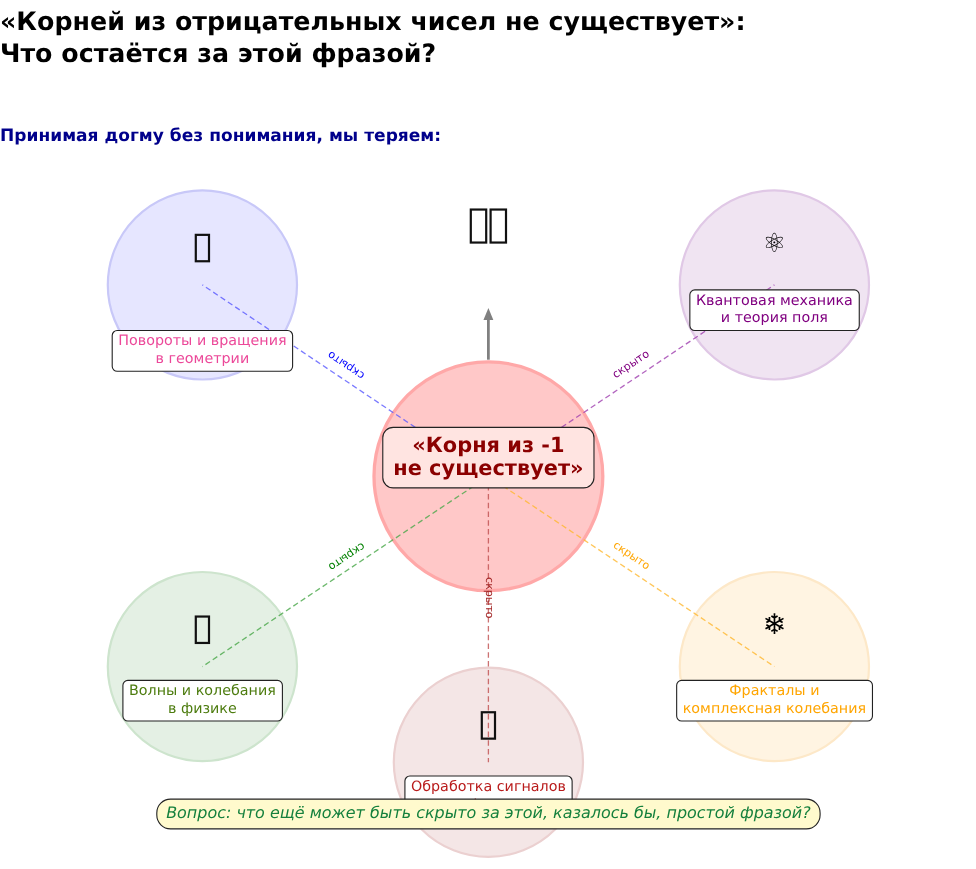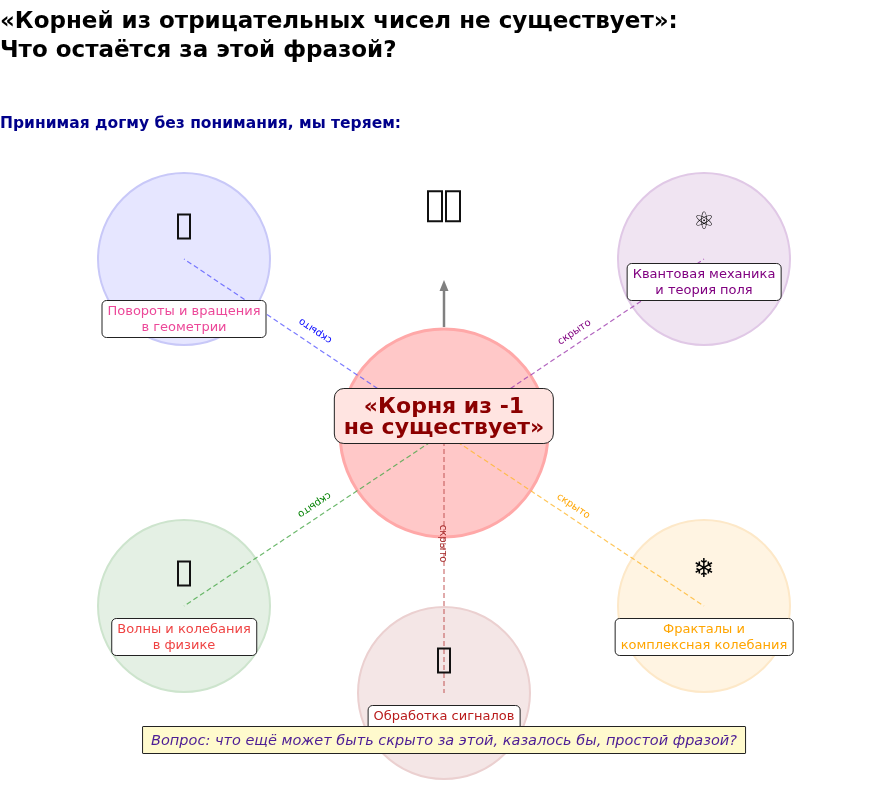--- a/index.html
+++ b/index.html
@@ -1,25 +1,25 @@
 <!DOCTYPE html>
 <html><head>
 <meta charset="utf-8">
 <style>
   html, body { margin:0; padding:0; background:#ffffff; }
   body { width:887px; height:790px; position:relative; overflow:hidden; font-family:"DejaVu Sans", sans-serif; }
   .title { position:absolute; left:0; top:6px; width:812px; text-align:left; font-weight:bold; font-size:23px; line-height:29px; color:#000; white-space:pre-line; }
   .subtitle { position:absolute; left:0; top:114px; width:887px; text-align:left; font-weight:bold; font-size:15.5px; color:#00008b; }
   svg.diagram { position:absolute; left:0; top:0; }
   .label-box { position:absolute; transform:translate(-50%,-50%); background:#fff; border:1.3px solid #222; border-radius:5px; padding:2px 5px; text-align:center; font-size:13px; line-height:16px; white-space:pre-line; }
-  .center-box { position:absolute; left:444px; top:416px; transform:translate(-50%,-50%); background:#ffe4e1; border:1.5px solid #222; border-radius:10px; padding:6px 9px; text-align:center; font-weight:bold; font-size:22px; line-height:21px; color:#8b0000; white-space:pre-line; }
+  .center-box { position:absolute; left:444px; top:416px; transform:translate(-50%,-50%); background:#ffe4e1; border:1.5px solid #222; border-radius:10px; padding:6px 9px; text-align:center; font-weight:bold; font-size:19px; line-height:21px; color:#8b0000; white-space:pre-line; }
   .icon-glyph { position:absolute; transform:translate(-50%,-50%); font-size:30px; color:#000; }
   .missing-glyph { display:inline-block; width:14px; height:26px; border:2px solid #111; box-sizing:border-box; vertical-align:middle; }
   .missing-glyph.pair { margin:0 1px; width:16px; height:32px; }
-  .question { position:absolute; left:444px; top:740px; transform:translate(-50%,-50%); background:#fffacd; border:1.3px solid #222; border-radius:1px; padding:5px 8px; font-style:italic; font-size:14.5px; color:#4c1d95; white-space:nowrap; }
+  .question { position:absolute; left:444px; top:740px; transform:translate(-50%,-50%); background:#fffacd; border:1.3px solid #222; border-radius:13px; padding:5px 8px; font-style:italic; font-size:14.5px; color:#15803d; white-space:nowrap; }
   .hidden-label { position:absolute; font-size:10px; transform-origin:center center; white-space:nowrap; }
 </style>
 </head>
 <body>
 
 <div class="title">«Корней из отрицательных чисел не существует»:
 Что остаётся за этой фразой?</div>
 <div class="subtitle">Принимая догму без понимания, мы теряем:</div>
 
 <svg class="diagram" width="887" height="790">
@@ -55,21 +55,21 @@
 <div class="icon-glyph" style="left:184px;top:224px;"><span class="missing-glyph"></span></div>
 <div class="icon-glyph" style="left:704px;top:221px;font-size:24px;">⚛</div>
 <div class="icon-glyph" style="left:184px;top:571px;"><span class="missing-glyph"></span></div>
 <div class="icon-glyph" style="left:704px;top:568px;font-size:26px;">❄</div>
 <div class="icon-glyph" style="left:444px;top:658px;"><span class="missing-glyph"></span></div>
 
 <div class="label-box" style="left:184px;top:290px;color:#ec4899;margin-top:29px;">Повороты и вращения
 в геометрии</div>
 <div class="label-box" style="left:704px;top:282px;color:#800080;">Квантовая механика
 и теория поля</div>
-<div class="label-box" style="left:184px;top:637px;color:#ef4444;">Волны и колебания
+<div class="label-box" style="left:184px;top:637px;color:#4d7c0f;">Волны и колебания
 в физике</div>
 <div class="label-box" style="left:704px;top:637px;color:#ffa500;">Фракталы и
 комплексная колебания</div>
 <div class="label-box" style="left:444px;top:724px;color:#b91c1c;">Обработка сигналов
 и шифрование</div>
 
 <div class="center-box">«Корня из -1
 не существует»</div>
 
 <div class="question">Вопрос: что ещё может быть скрыто за этой, казалось бы, простой фразой?</div>

